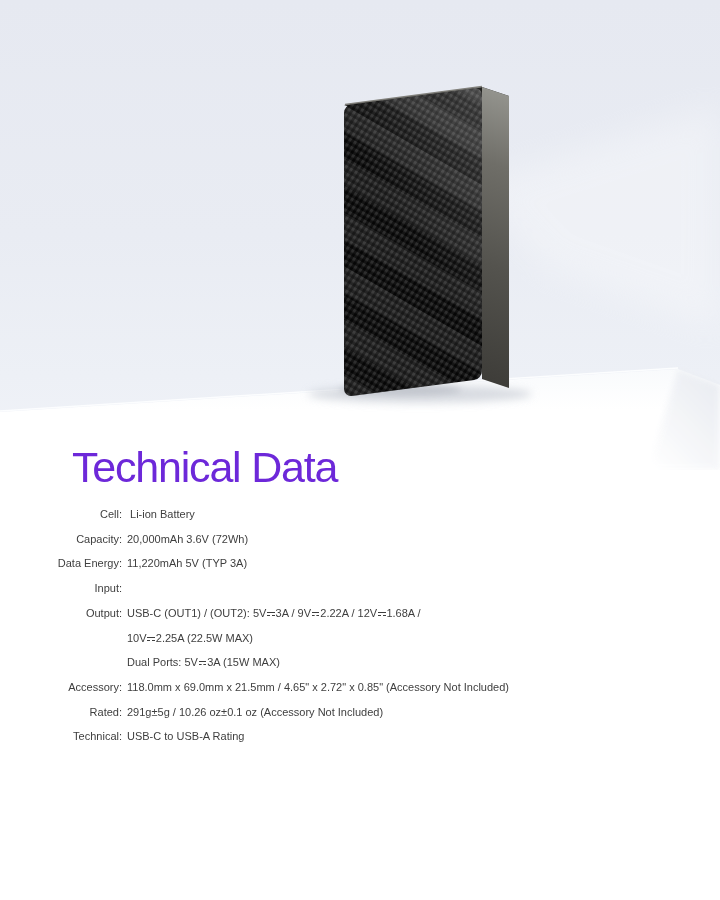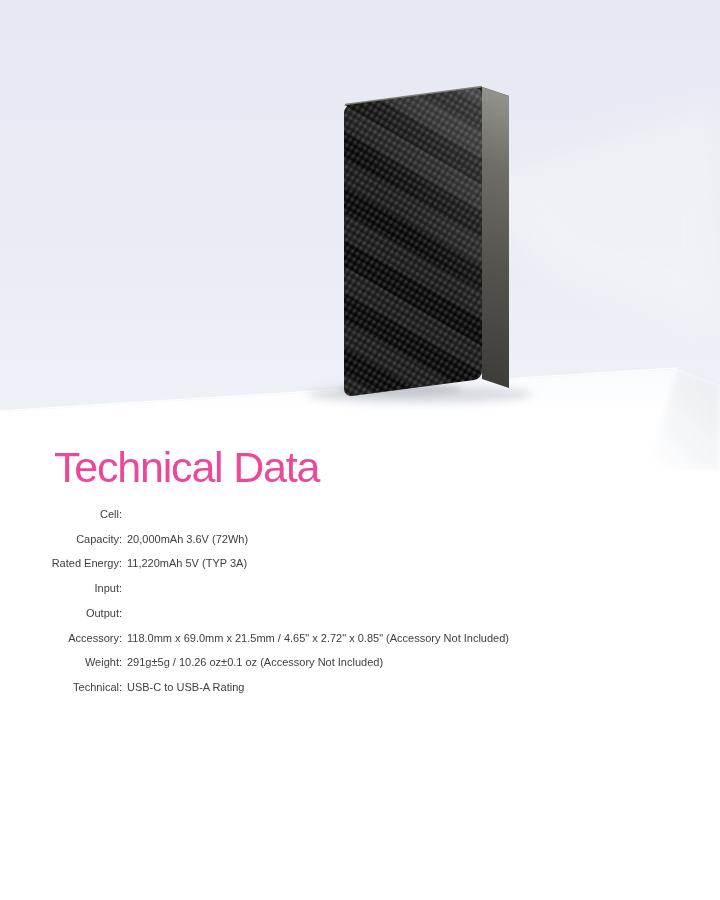--- a/index.html
+++ b/index.html
@@ -3,22 +3,22 @@
 <meta charset="utf-8">
 <style>
   html,body{margin:0;padding:0;background:#ffffff;}
   .page{
     position:relative;width:720px;height:900px;background:#ffffff;overflow:hidden;
     font-family:"Liberation Sans",sans-serif;
   }
   .hero{position:absolute;top:0;left:0;width:720px;height:470px;}
   .content{position:absolute;top:444px;left:0;width:720px;z-index:2;}
   .title{
-    margin:0 0 0 54px;font-size:43px;line-height:46px;font-weight:500;
-    color:#ec4899;letter-spacing:-1.2px;
+    margin:0 0 0 72px;font-size:43px;line-height:46px;font-weight:500;
+    color:#6d28d9;letter-spacing:-1.2px;
   }
   .specs{margin-top:12px;font-size:11px;line-height:24.7px;color:#3e3e3e;}
   .spec-row{display:grid;grid-template-columns:122px 1fr;column-gap:5px;}
   .spec-label{text-align:right;}
   .spec-value{white-space:nowrap;}
   
   .dc{
     display:inline-block;width:0.68em;height:0.36em;box-sizing:border-box;
     border-top:0.1em solid currentColor;border-bottom:0.1em dashed currentColor;
     margin:0 0.08em;vertical-align:0.09em;
@@ -93,47 +93,55 @@
       <rect width="140" height="292" rx="8" transform="matrix(0.9857,-0.1286,0,1,344,105)" fill="url(#frontHi)"></rect>
       <line x1="345" y1="104.5" x2="482" y2="86.5" stroke="#76756f" stroke-width="1.3" opacity="0.9"></line>
     </svg>
   </div>
 
   <div class="content">
     <h1 class="title">Technical Data</h1>
     <div class="specs" id="specs">
         <div class="spec-row">
           <div class="spec-label">Cell:</div>
+          <div class="spec-value">
+            <div>&nbsp;Li-ion Battery</div>
+          </div>
         </div>
         <div class="spec-row">
           <div class="spec-label">Capacity:</div>
           <div class="spec-value">
             <div>20,000mAh 3.6V (72Wh)</div>
           </div>
         </div>
         <div class="spec-row">
-          <div class="spec-label">Rated Energy:</div>
+          <div class="spec-label">Data Energy:</div>
           <div class="spec-value">
             <div>11,220mAh 5V (TYP 3A)</div>
           </div>
         </div>
         <div class="spec-row">
           <div class="spec-label">Input:</div>
         </div>
         <div class="spec-row">
           <div class="spec-label">Output:</div>
+          <div class="spec-value">
+            <div>USB-C (OUT1) / (OUT2): 5V<span class="dc"></span>3A / 9V<span class="dc"></span>2.22A / 12V<span class="dc"></span>1.68A /</div>
+            <div>10V<span class="dc"></span>2.25A (22.5W MAX)</div>
+            <div>Dual Ports: 5V<span class="dc"></span>3A (15W MAX)</div>
+          </div>
         </div>
         <div class="spec-row">
           <div class="spec-label">Accessory:</div>
           <div class="spec-value">
             <div>118.0mm x 69.0mm x 21.5mm / 4.65" x 2.72" x 0.85" (Accessory Not Included)</div>
           </div>
         </div>
         <div class="spec-row">
-          <div class="spec-label">Weight:</div>
+          <div class="spec-label">Rated:</div>
           <div class="spec-value">
             <div>291g±5g / 10.26 oz±0.1 oz (Accessory Not Included)</div>
           </div>
         </div>
         <div class="spec-row">
           <div class="spec-label">Technical:</div>
           <div class="spec-value">
             <div>USB-C to USB-A Rating</div>
           </div>
         </div>

